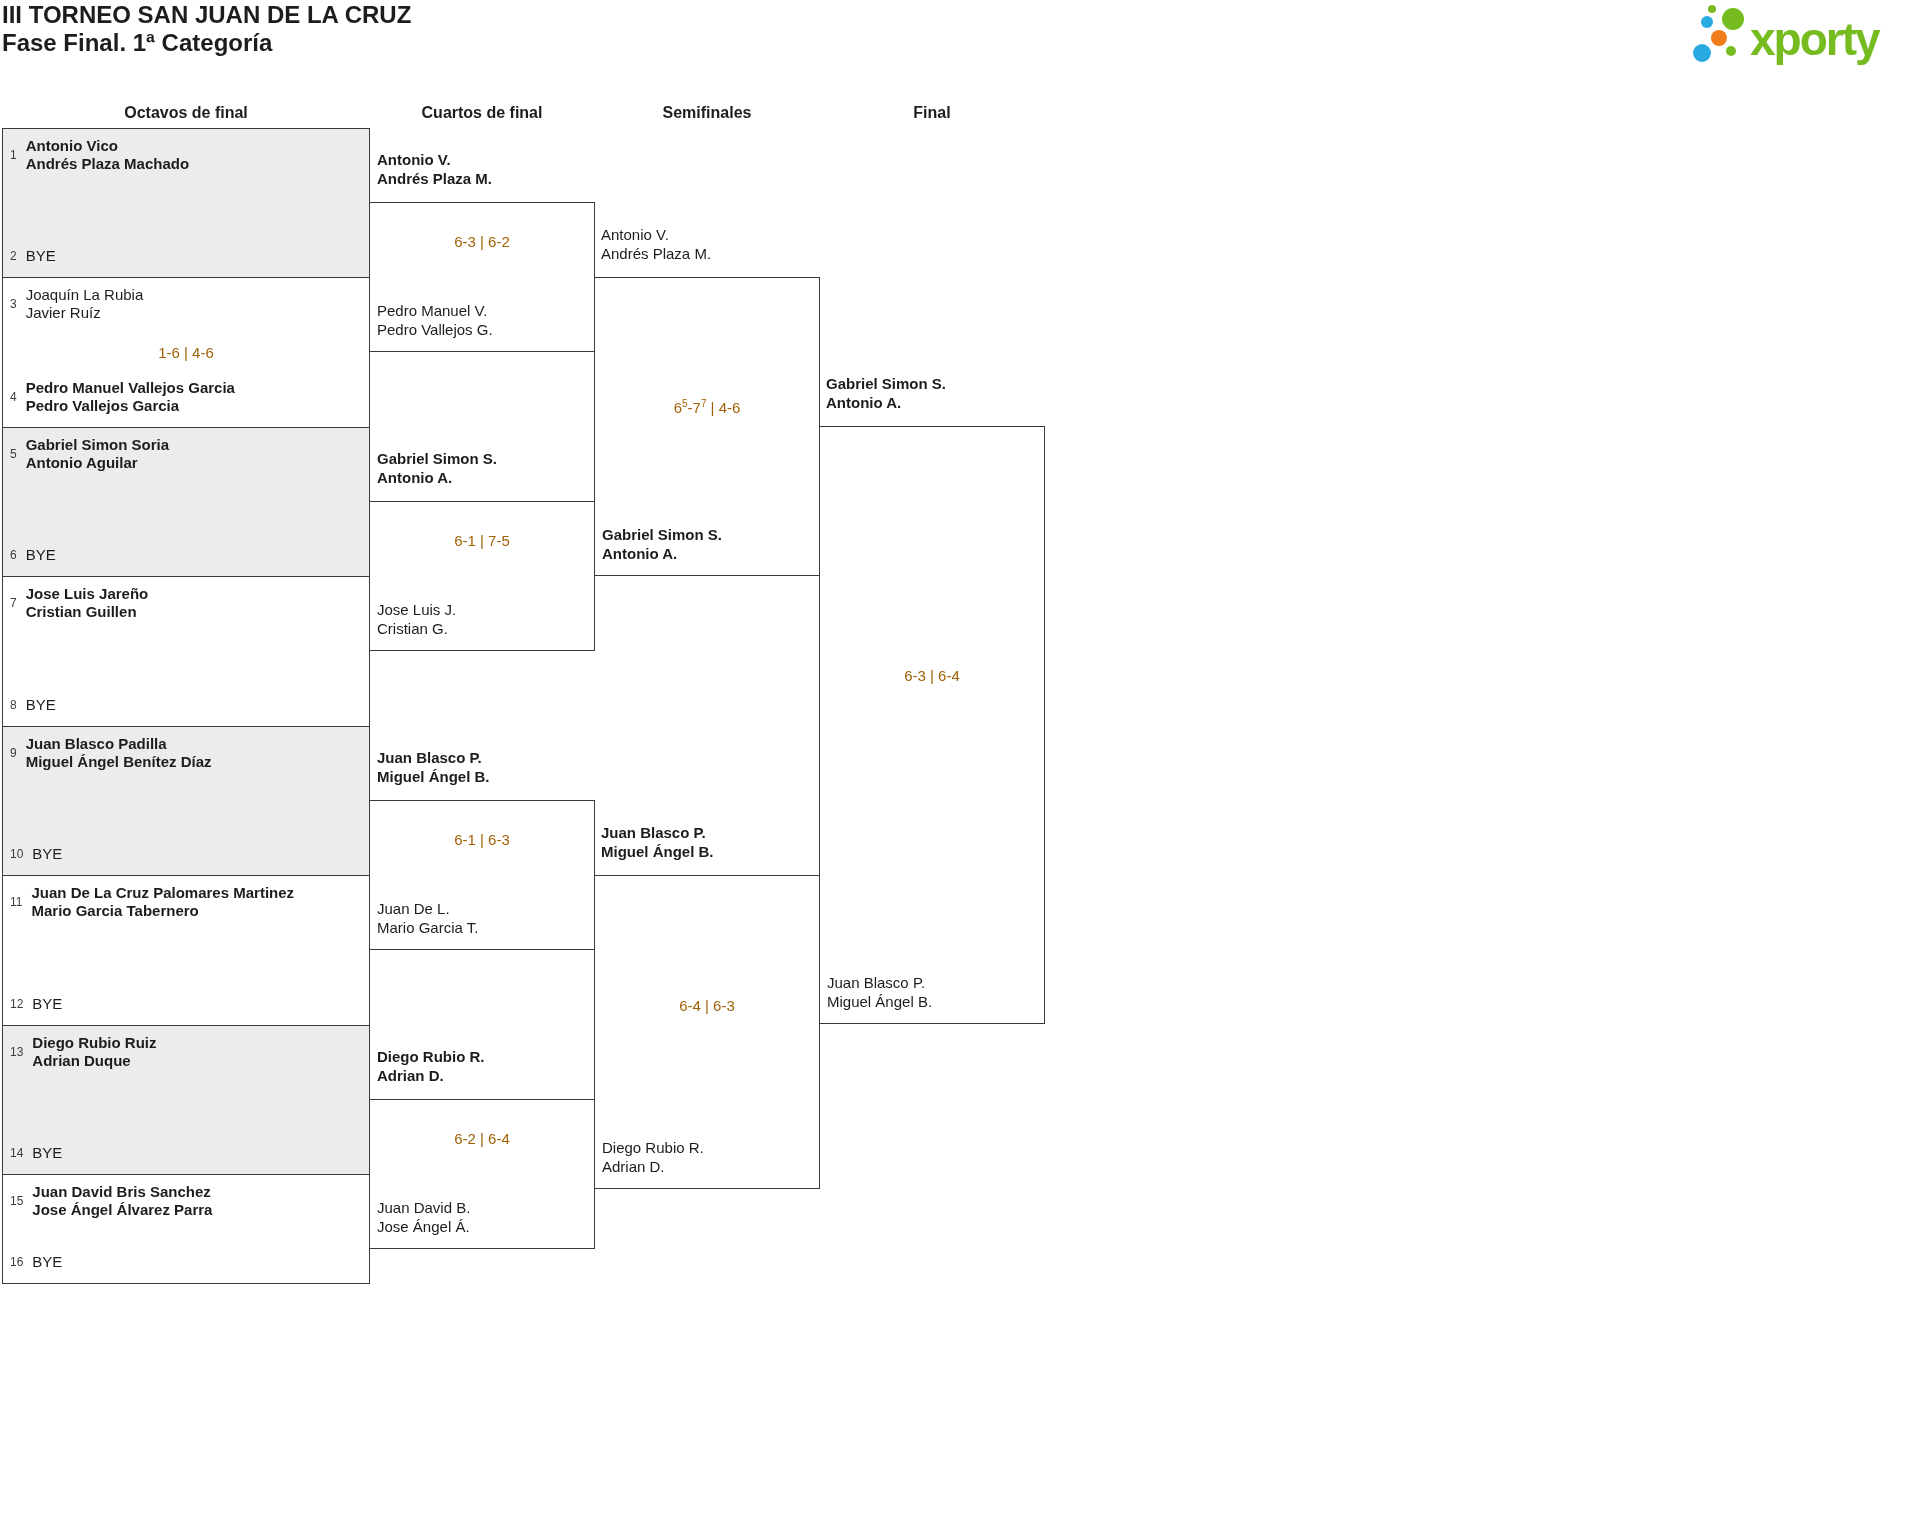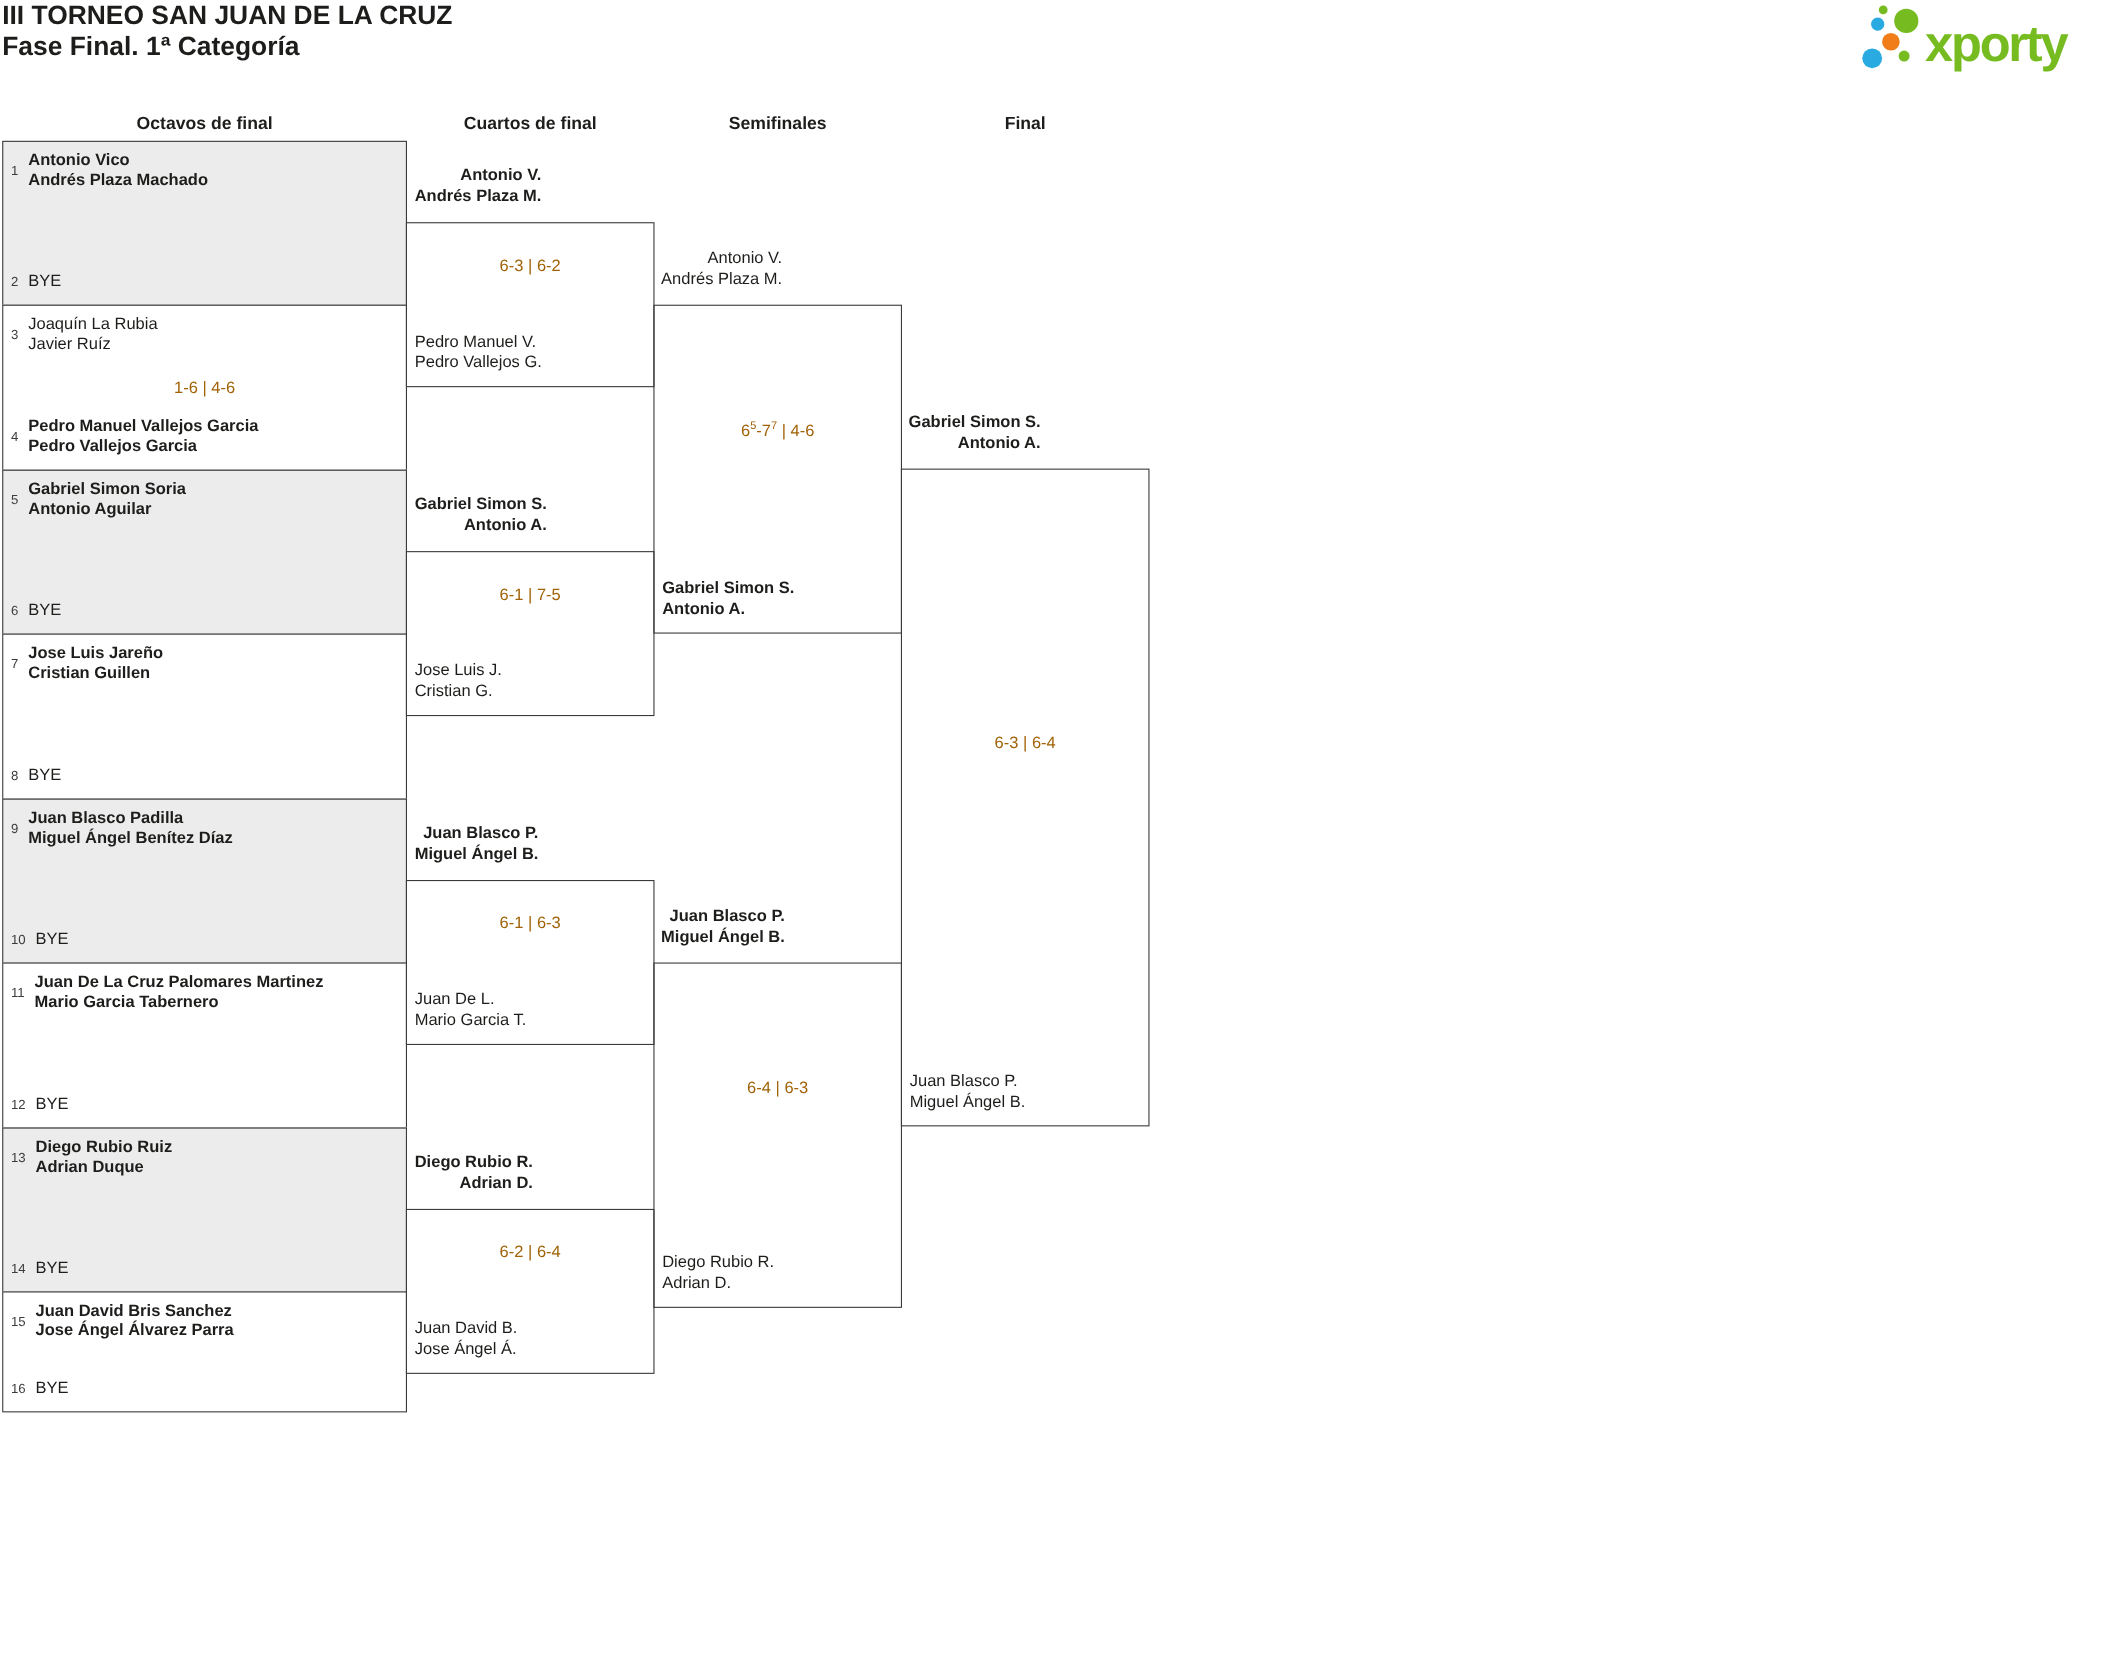--- a/index.html
+++ b/index.html
@@ -19,23 +19,23 @@
   .slot.bot{bottom:12px;}
   .seed{font-size:12px;color:#3c3c3b;flex:none;}
   .names{display:flex;flex-direction:column;}
   .nl{font-size:15px;line-height:18px;white-space:nowrap;}
   .bold .nl{font-weight:bold;}
   .score{position:absolute;left:0;width:100%;text-align:center;font-size:15px;line-height:18px;color:#a16207;white-space:nowrap;}
   .score sup{font-size:10px;line-height:10px;}
   .score.mid{top:50%;transform:translateY(-50%);}
   .mbox{position:absolute;border:1px solid #3a3a39;box-sizing:border-box;background:transparent;}
   .qf-score{top:30px;}
-  .sf-score{top:105px;}
+  .sf-score{top:121px;}
   .f-score{top:240px;}
-  .plabel{position:absolute;display:flex;flex-direction:column;text-align:right;}
+  .plabel{position:absolute;display:flex;flex-direction:column;}
   .plabel .nl{line-height:19px;}
   .loser{position:absolute;left:7px;bottom:12px;display:flex;flex-direction:column;}
   .loser .nl{line-height:19px;}
   .dot{position:absolute;border-radius:50%;}
   .wordmark{position:absolute;left:1750px;top:12px;font-size:46px;font-weight:800;letter-spacing:-2px;white-space:nowrap;}
 </style>
 </head>
 <body>
 
 <div class="page">

